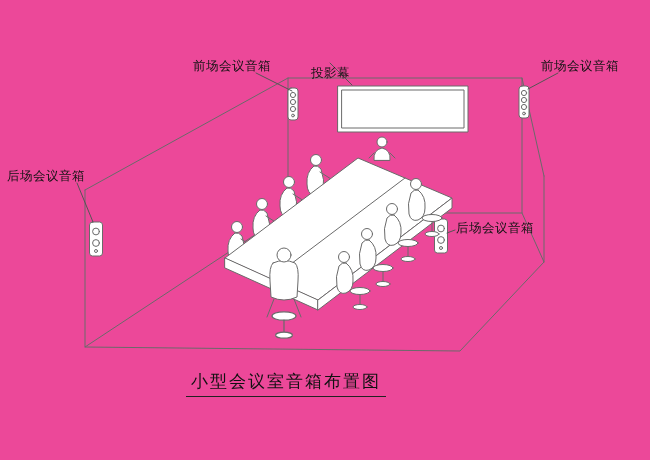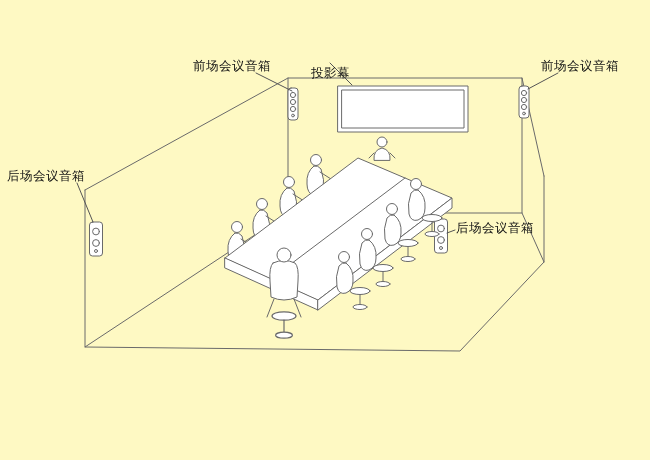--- a/index.html
+++ b/index.html
@@ -1,17 +1,17 @@
 <!DOCTYPE html>
 <html><head>
 <meta charset="utf-8">
 <style>
   html,body{margin:0;padding:0;background:#fff;}
   .stage{
-    position:relative;width:650px;height:460px;background:#fef9c3;
+    position:relative;width:650px;height:460px;background:#ec4899;
     font-family:"Liberation Serif","DejaVu Serif",serif;overflow:hidden;
   }
   .stage > svg{position:absolute;left:0;top:0;}
   .lbl{
     position:absolute;font-size:12.5px;color:#141414;
     letter-spacing:0.5px;white-space:nowrap;line-height:14px;
   }
   .title{
     position:absolute;left:186px;top:370px;font-size:17px;color:#111;
     letter-spacing:2px;white-space:nowrap;
@@ -135,13 +135,14 @@
       <path d="M455,230 L447,233"></path>
     </g>
   </svg>
 
   <div class="lbl" style="left:193px;top:59px">前场会议音箱</div>
   <div class="lbl" style="left:311px;top:66px">投影幕</div>
   <div class="lbl" style="left:541px;top:59px">前场会议音箱</div>
   <div class="lbl" style="left:7px;top:169px">后场会议音箱</div>
   <div class="lbl" style="left:456px;top:221px">后场会议音箱</div>
 
+  <div class="title">小型会议室音箱布置图</div>
 </div>
 
 </body></html>

